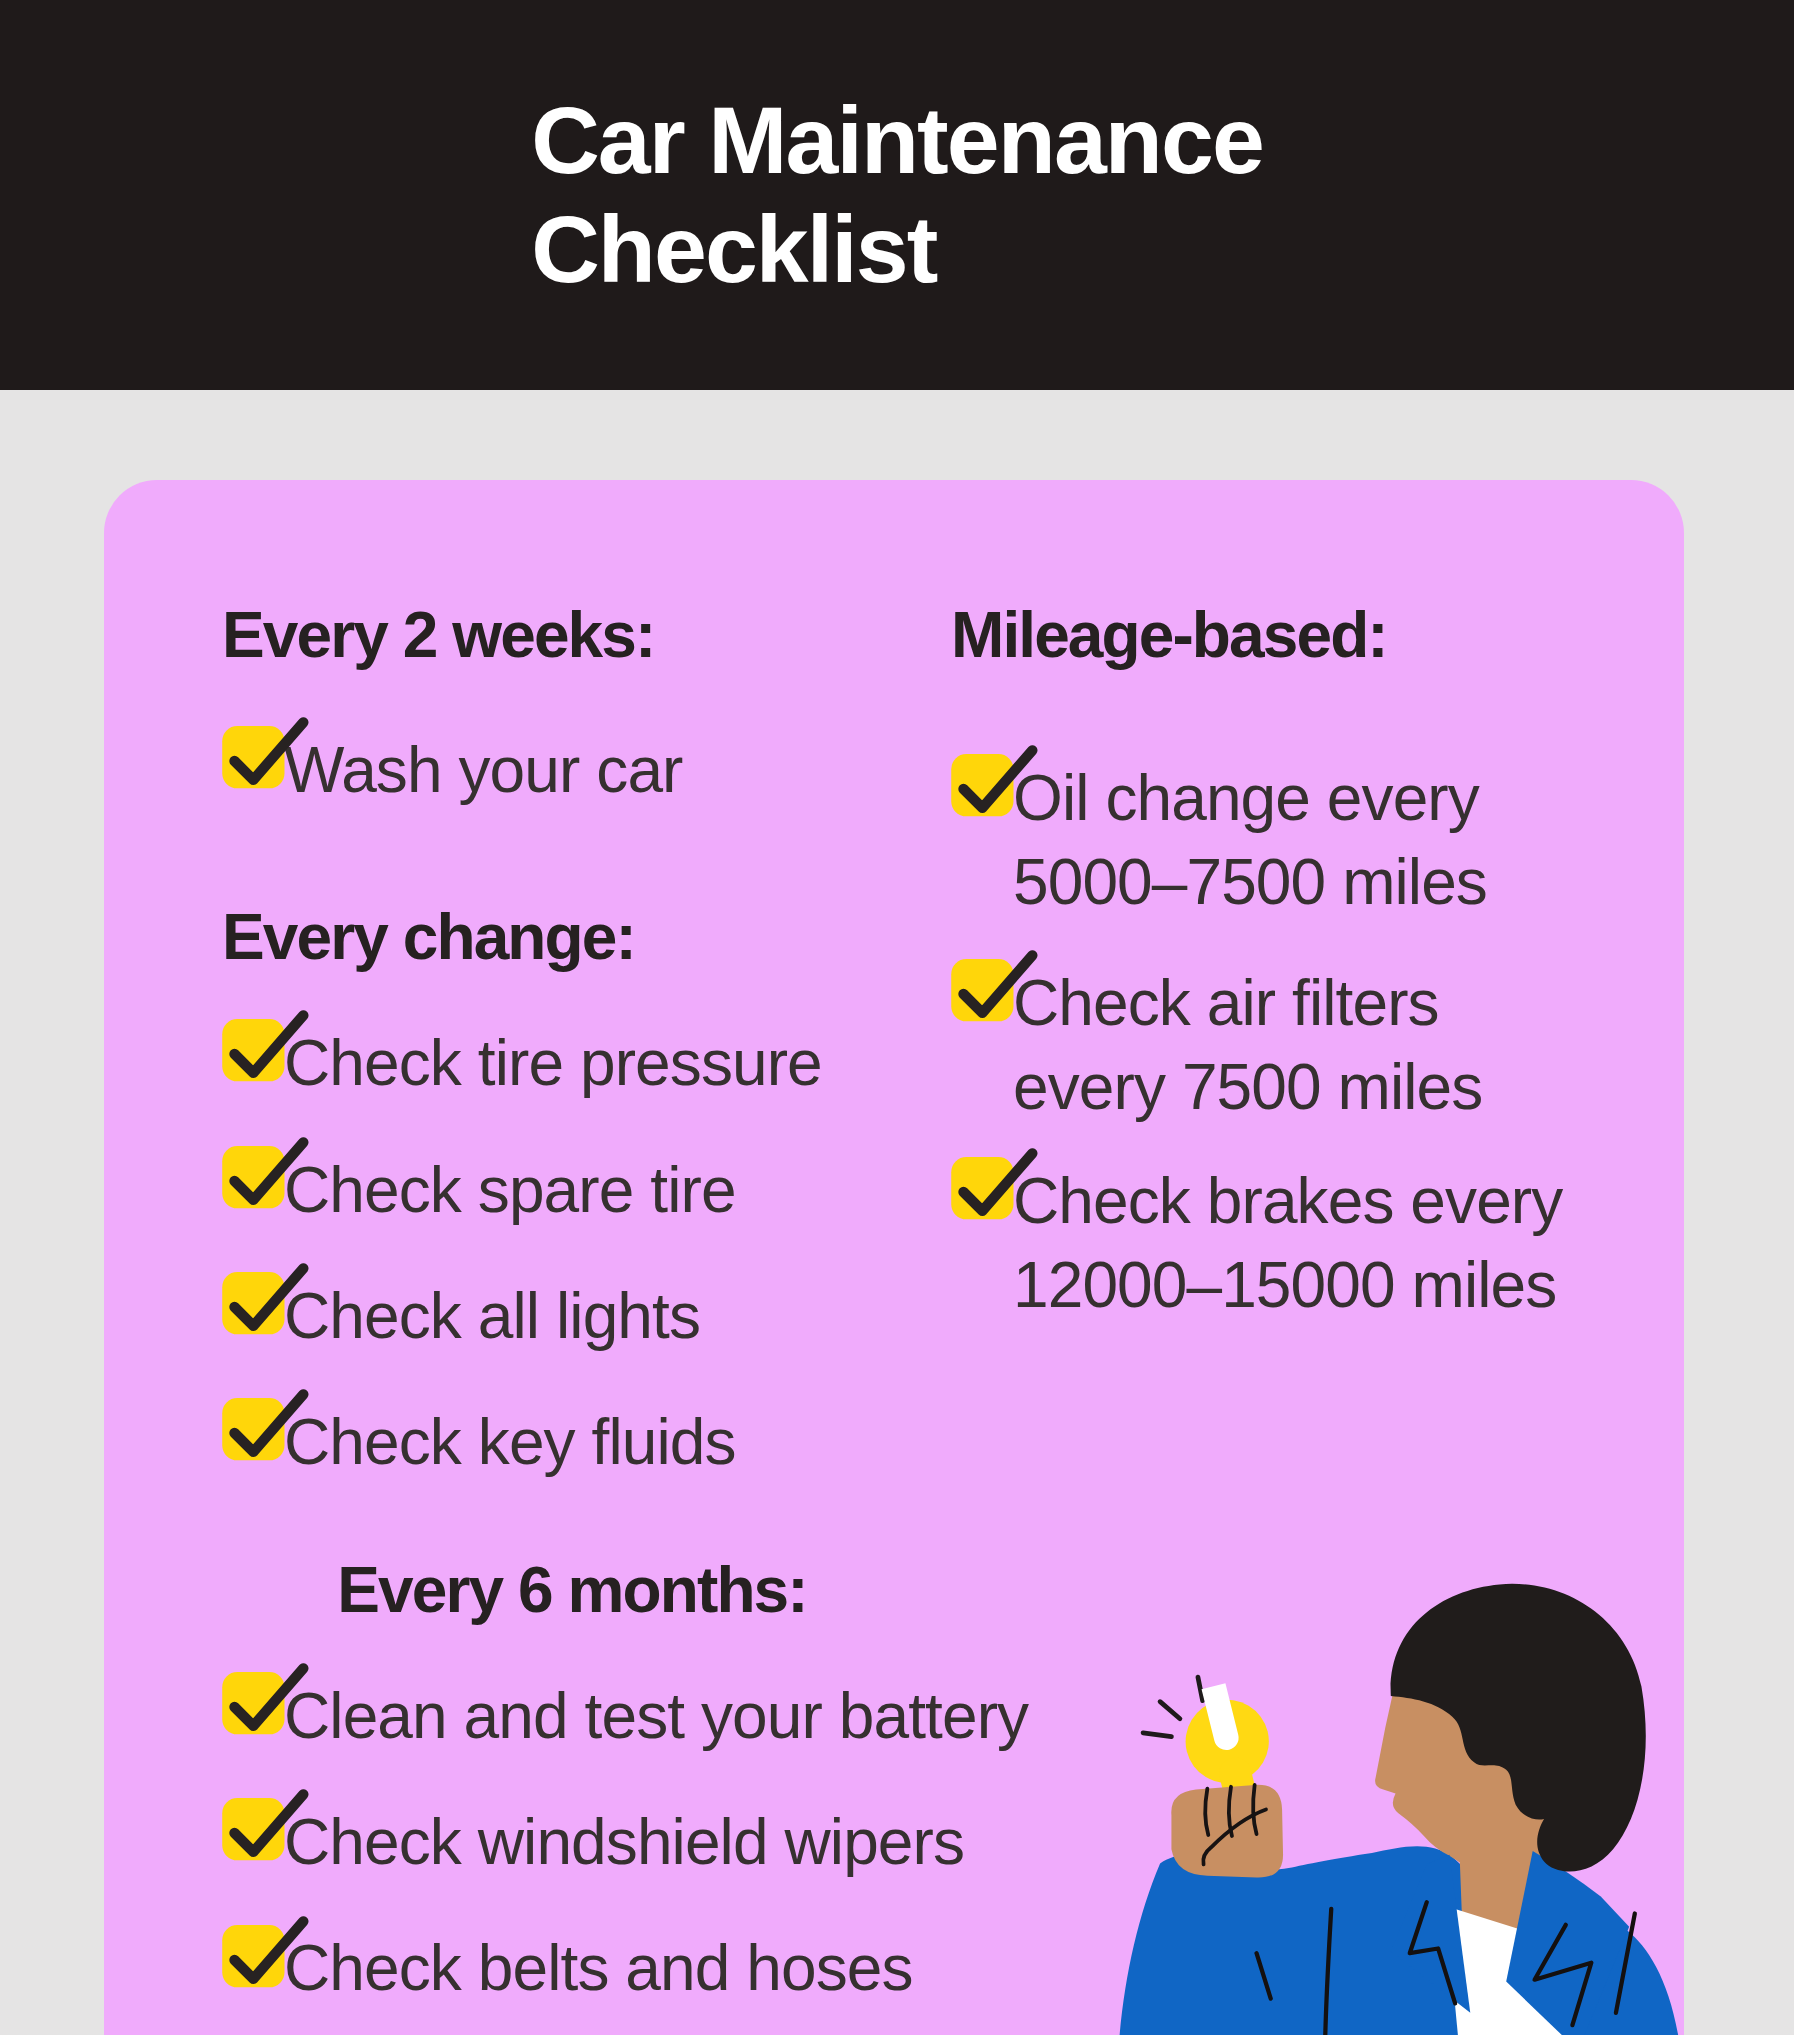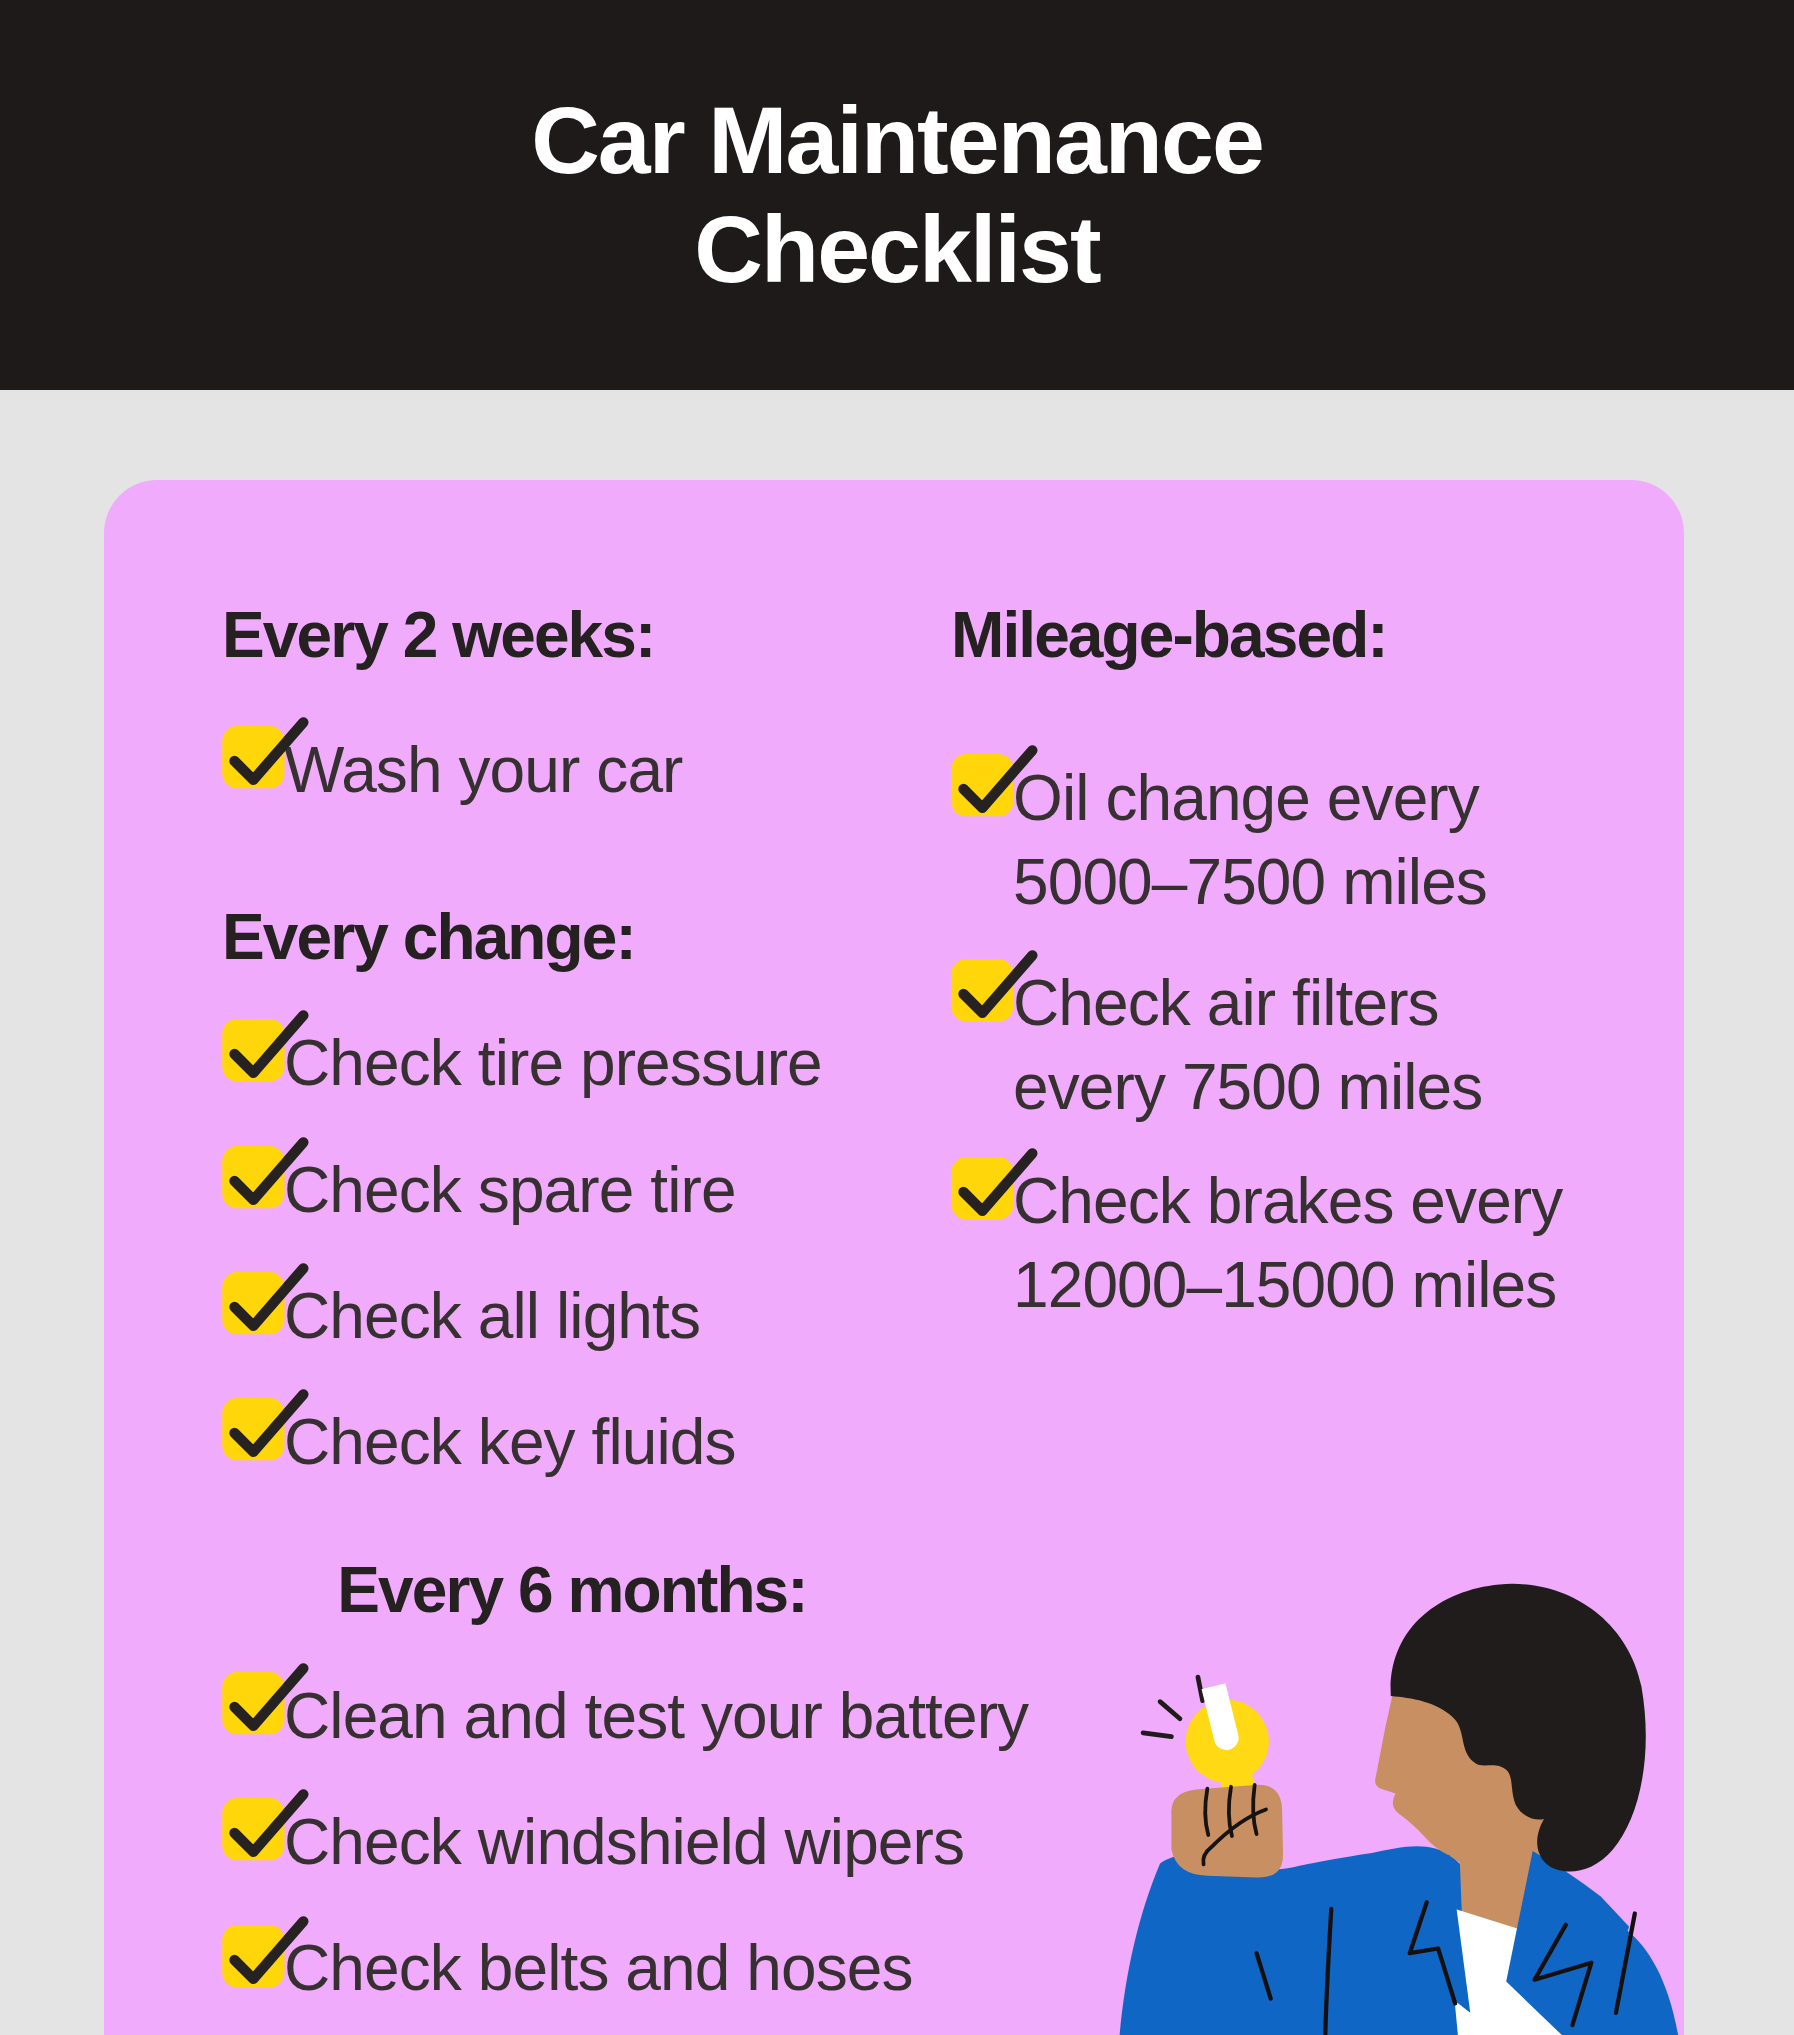--- a/index.html
+++ b/index.html
@@ -3,21 +3,21 @@
 <meta charset="utf-8">
 <style>
   html,body{margin:0;padding:0;}
   body{font-family:"Liberation Sans", sans-serif; background:#e5e4e4;}
   .page{position:relative;width:1794px;height:2036px;overflow:hidden;background:#e5e4e4;}
 
   
   .header{position:absolute;left:0;top:0;width:1794px;height:390px;background:#1f1a1a;
           display:flex;flex-direction:column;align-items:center;justify-content:center;}
   .header .title{color:#ffffff;font-weight:bold;font-size:95px;line-height:1.15;
-                 letter-spacing:-1.9px;text-align:center;}
+                 letter-spacing:-1.9px;text-align:left;}
 
   
   .card{position:absolute;left:104px;top:480px;width:1580px;height:1812px;background:#f0abfc;
         border-radius:53px;overflow:hidden;}
 
   .col{position:absolute;top:0;}
   .col-left{left:118px;width:700px;}
   .col-right{left:847px;width:625px;}
 
   .sec-heading{font-weight:bold;font-size:64px;line-height:1;letter-spacing:-1.9px;color:#262121;}

